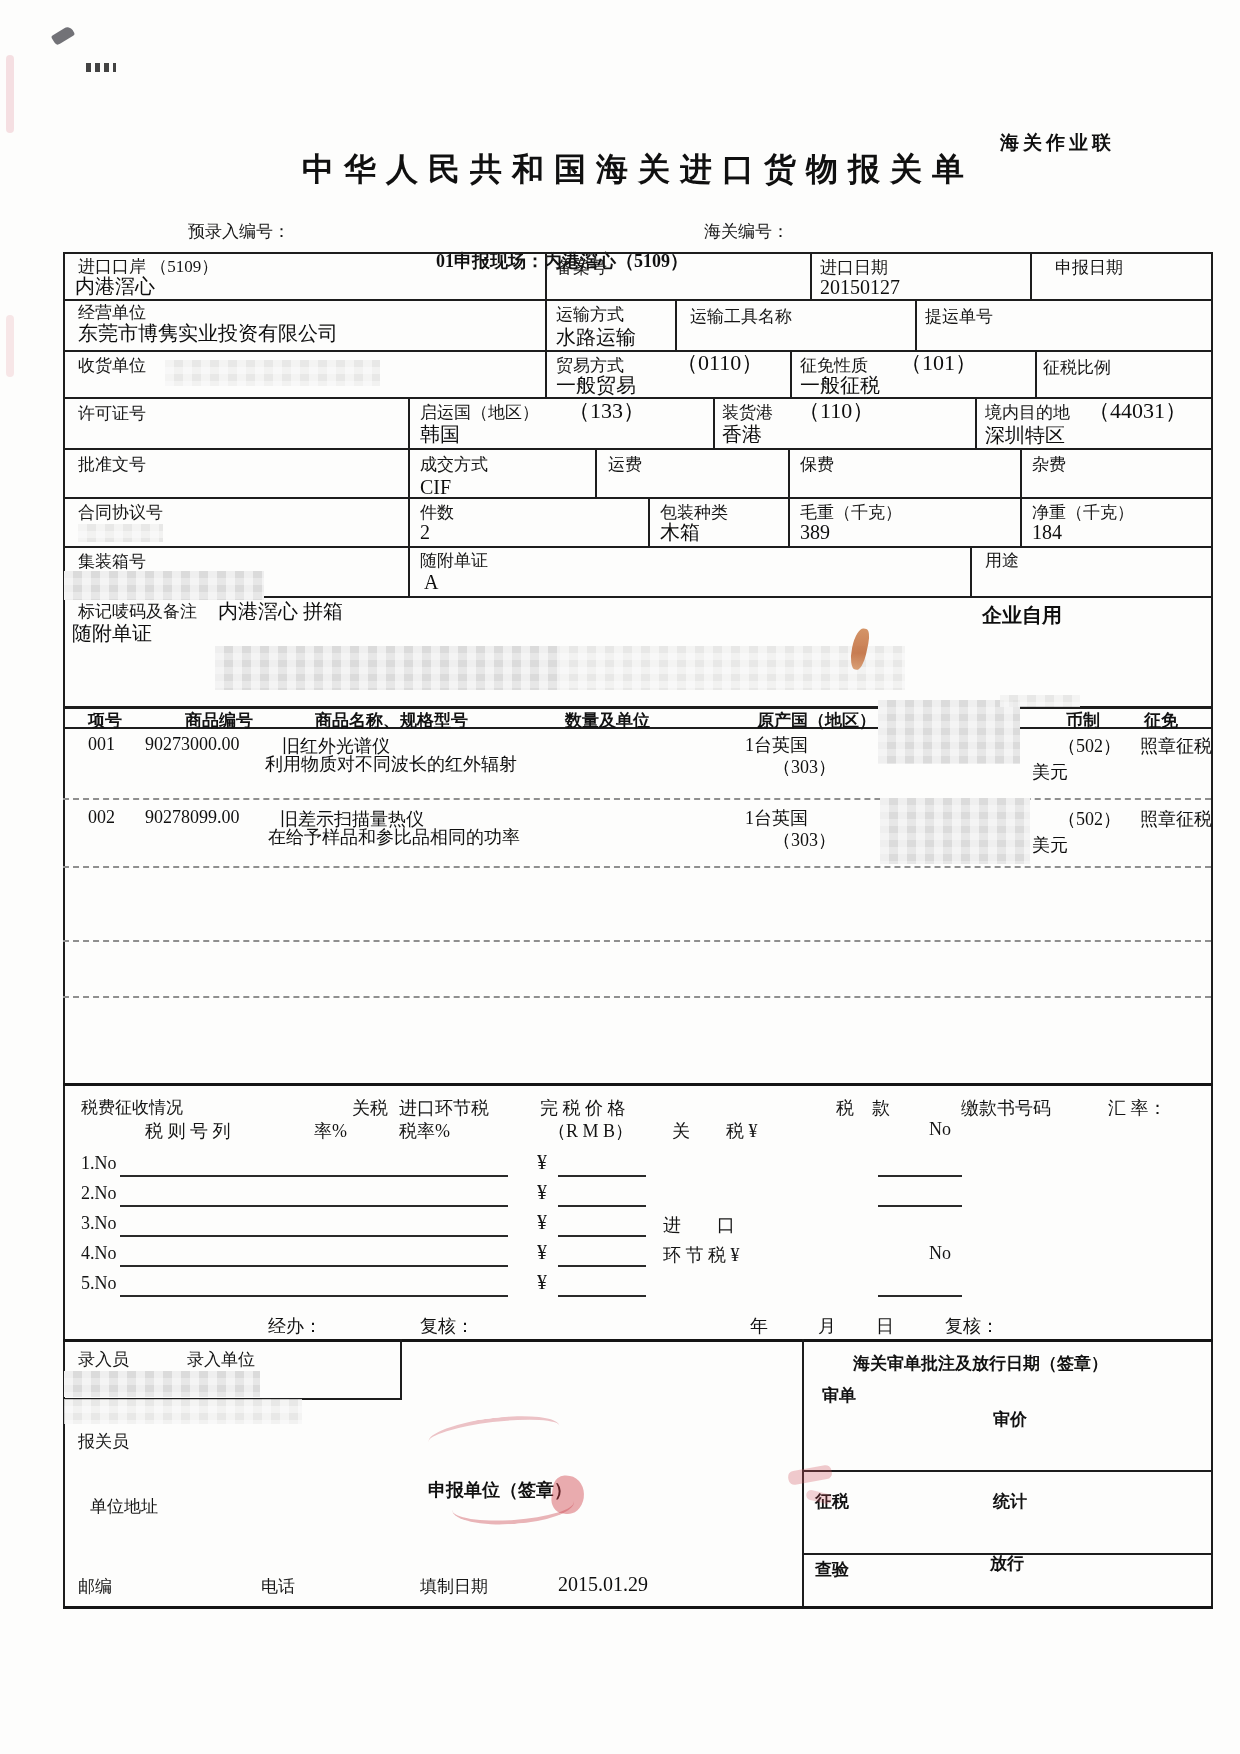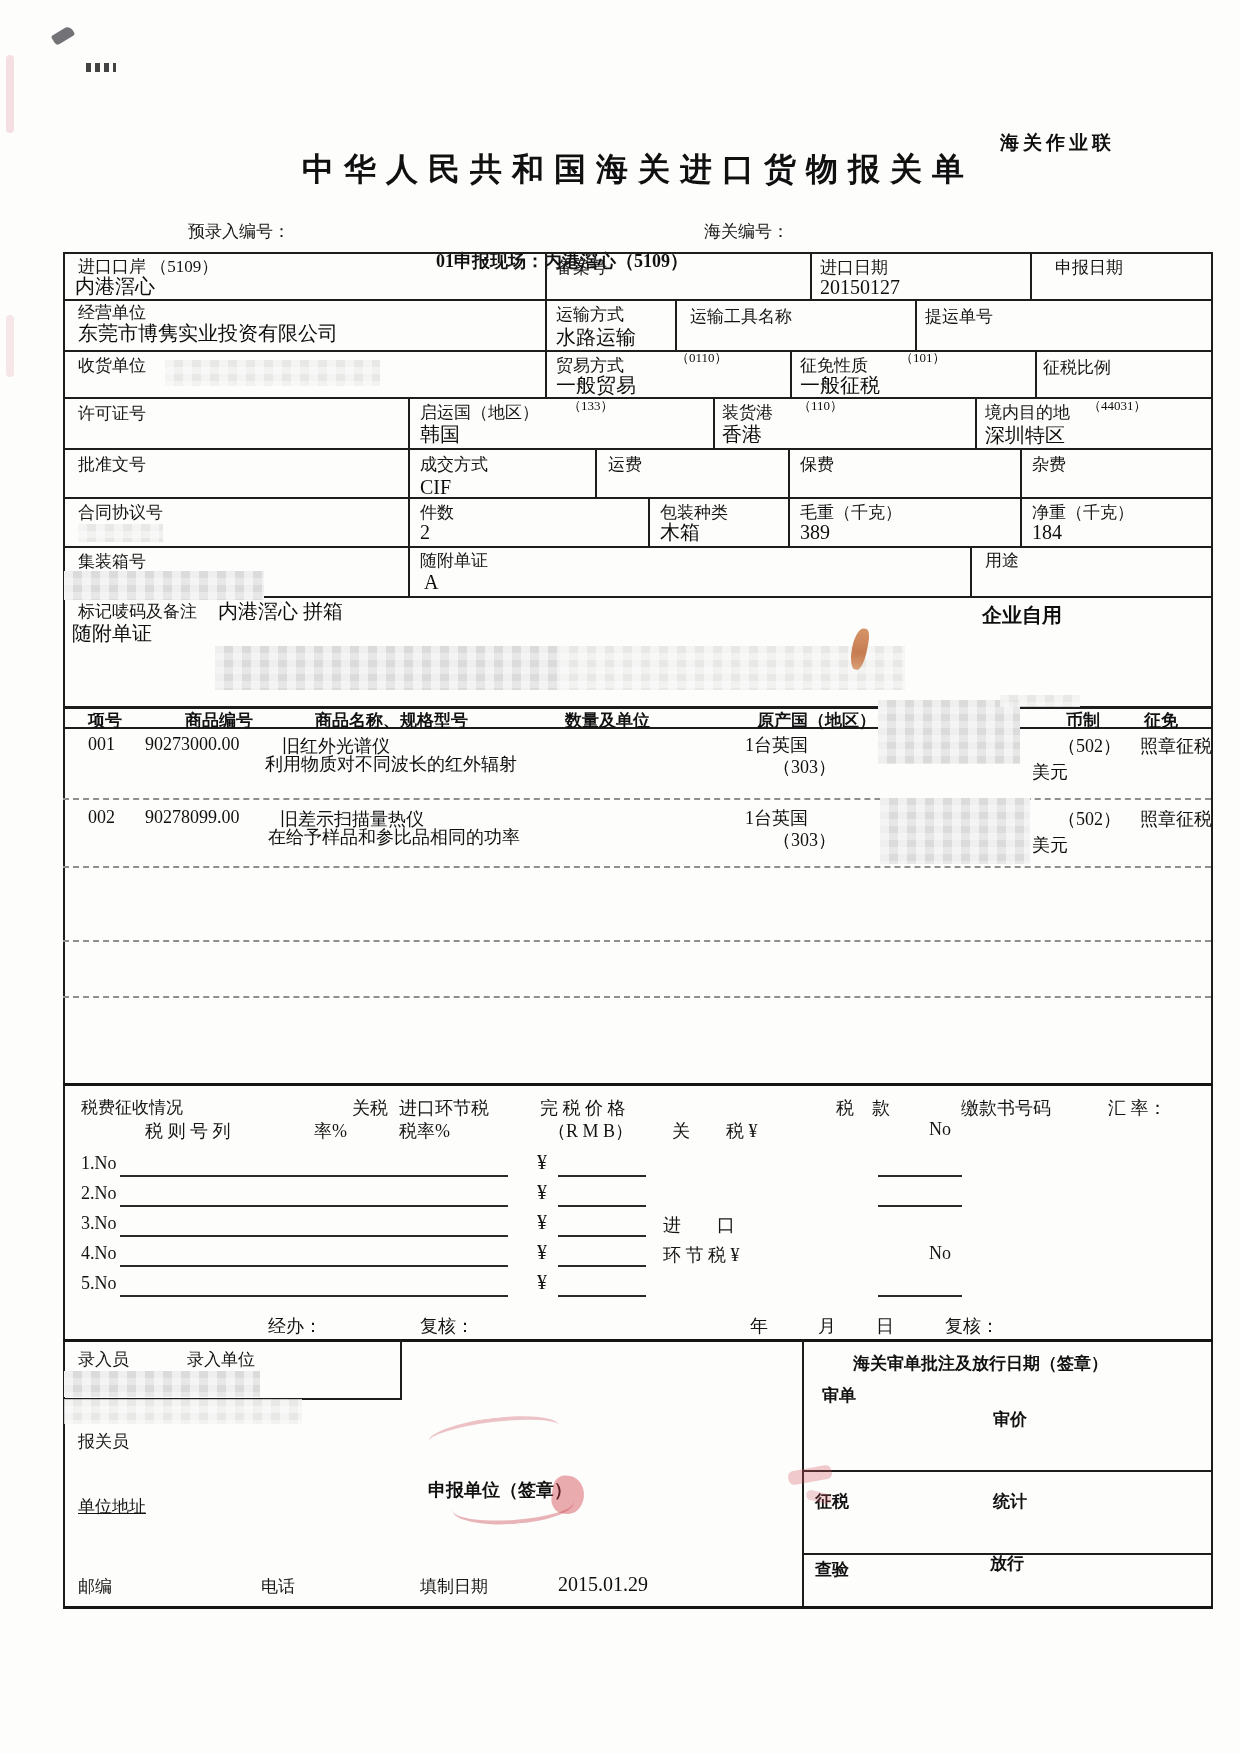--- a/index.html
+++ b/index.html
@@ -1,21 +1,21 @@
 <!DOCTYPE html>
 <html><head>
 <meta charset="utf-8">
 <style>
   html,body{margin:0;padding:0;background:#ffffff;}
   .page{position:relative;width:1240px;height:1754px;background:#fdfdfc;overflow:hidden;
         font-family:"Liberation Serif","DejaVu Serif",serif;color:#141414;}
   .lbl{position:absolute;font-size:17px;line-height:1.15;white-space:nowrap;color:#161616;}
   .lbl2{position:absolute;font-size:17px;font-weight:600;white-space:nowrap;color:#111;}
   .val{position:absolute;font-size:20px;line-height:1.1;white-space:nowrap;color:#0e0e0e;}
-  .sm{font-size:13px;}
+  .sm{font-size:22px;}
   .hl{position:absolute;background:#1d1d1d;height:2px;}
   .hl3{position:absolute;background:#151515;height:3px;}
   .vl{position:absolute;background:#1d1d1d;width:2px;}
   .dl{position:absolute;height:0;border-top:2px dashed #8f8f8f;}
   .ul{position:absolute;background:#2a2a2a;height:2px;}
   .blur{position:absolute;background-color:#e7e7e7;
         background-image:linear-gradient(90deg,rgba(255,255,255,.55) 50%,transparent 50%),
                          linear-gradient(rgba(0,0,0,.05) 50%,transparent 50%);
         background-size:18px 14px,18px 14px;}
   .blur.light{background-color:#f0f0ef;opacity:.8;}
@@ -272,21 +272,21 @@
   <div class="lbl2" style="left:822px;top:1384px;font-weight:700;">审单</div>
   <div class="lbl2" style="left:993px;top:1408px;font-weight:700;">审价</div>
 
   <div class="lbl" style="left:78px;top:1432px;">报关员</div>
 
   <div class="hl" style="left:802px;top:1470px;width:409px;"></div>
   <div class="lbl2" style="left:428px;top:1478px;font-size:18px;font-weight:700;">申报单位（签章）</div>
   <div class="lbl2" style="left:815px;top:1490px;font-weight:700;">征税</div>
   <div class="lbl2" style="left:993px;top:1490px;font-weight:700;">统计</div>
 
-  <div class="lbl" style="left:78px;top:1497px;text-decoration:underline;">单位地址</div>
+  <div class="lbl" style="left:90px;top:1497px;">单位地址</div>
 
   <div class="hl" style="left:802px;top:1553px;width:409px;"></div>
   <div class="lbl2" style="left:815px;top:1558px;font-weight:700;">查验</div>
   <div class="lbl2" style="left:990px;top:1552px;font-weight:700;">放行</div>
 
   <div class="lbl" style="left:78px;top:1577px;">邮编</div>
   <div class="lbl" style="left:261px;top:1577px;">电话</div>
   <div class="lbl" style="left:420px;top:1577px;">填制日期</div>
   <div class="val" style="left:558px;top:1573px;">2015.01.29</div>
 

